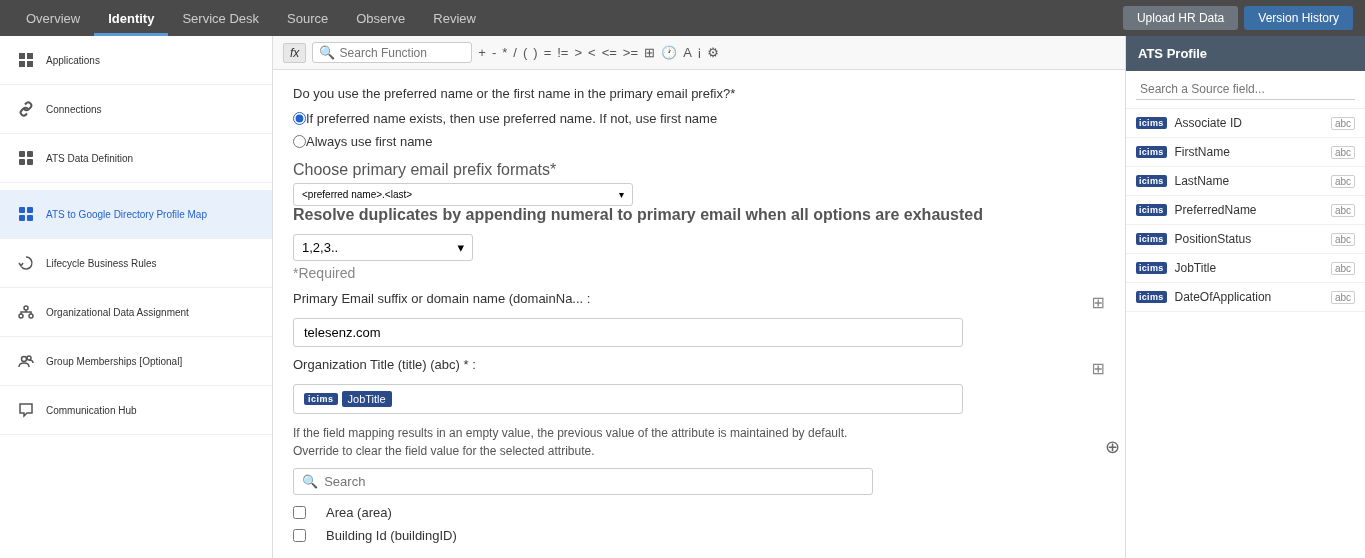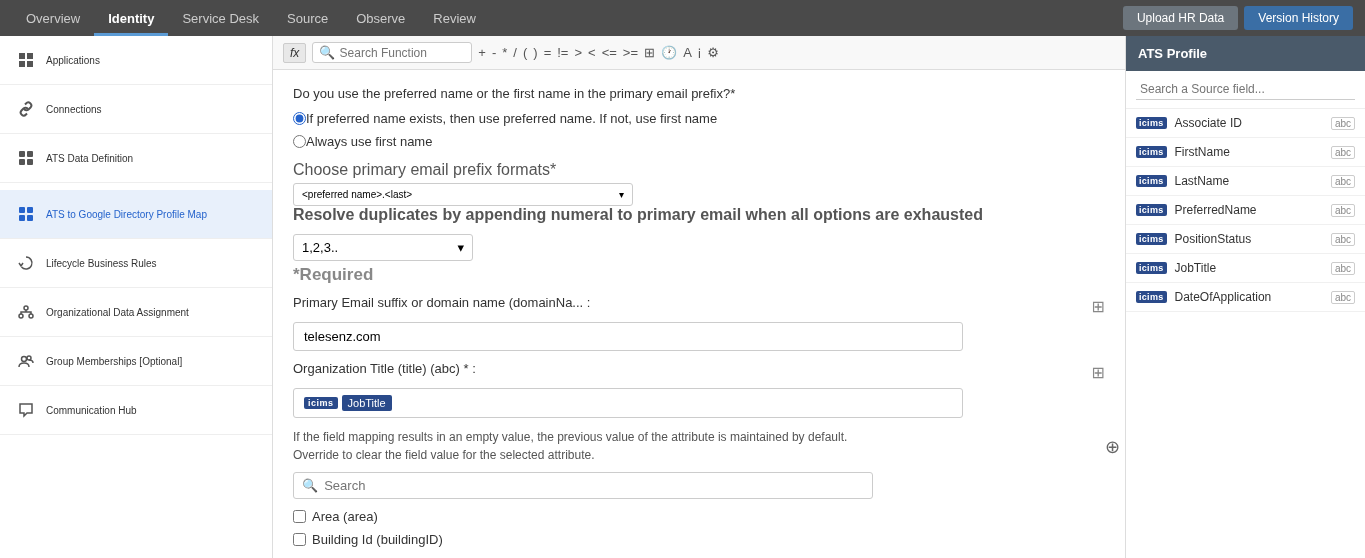--- a/index.html
+++ b/index.html
@@ -194,21 +194,21 @@
       border-radius: 3px;
       padding: 5px 8px;
       font-size: 13px;
       background: #fff;
       width: 180px;
       display: flex;
       align-items: center;
       justify-content: space-between;
       cursor: pointer;
     }
-    .required-note { font-size: 17px; color: #888; margin-bottom: 10px; font-weight: bold; }
+    .required-note { font-size: 14px; color: #888; margin-bottom: 10px; }
 
     
     .section-row {
       display: flex;
       align-items: flex-start;
       gap: 8px;
       margin-bottom: 6px;
     }
     .section-label {
       font-size: 13px;
@@ -283,21 +283,21 @@
     }
     .search-box input {
       border: none;
       outline: none;
       font-size: 13px;
       flex: 1;
     }
     .checkbox-item {
       display: flex;
       align-items: center;
-      gap: 6px;
+      gap: 20px;
       font-size: 13px;
       color: #333;
       padding: 4px 0;
     }
     .checkbox-item input[type="checkbox"] { accent-color: #2563cc; }
 
     
     .right-panel {
       width: 240px;
       flex-shrink: 0;

